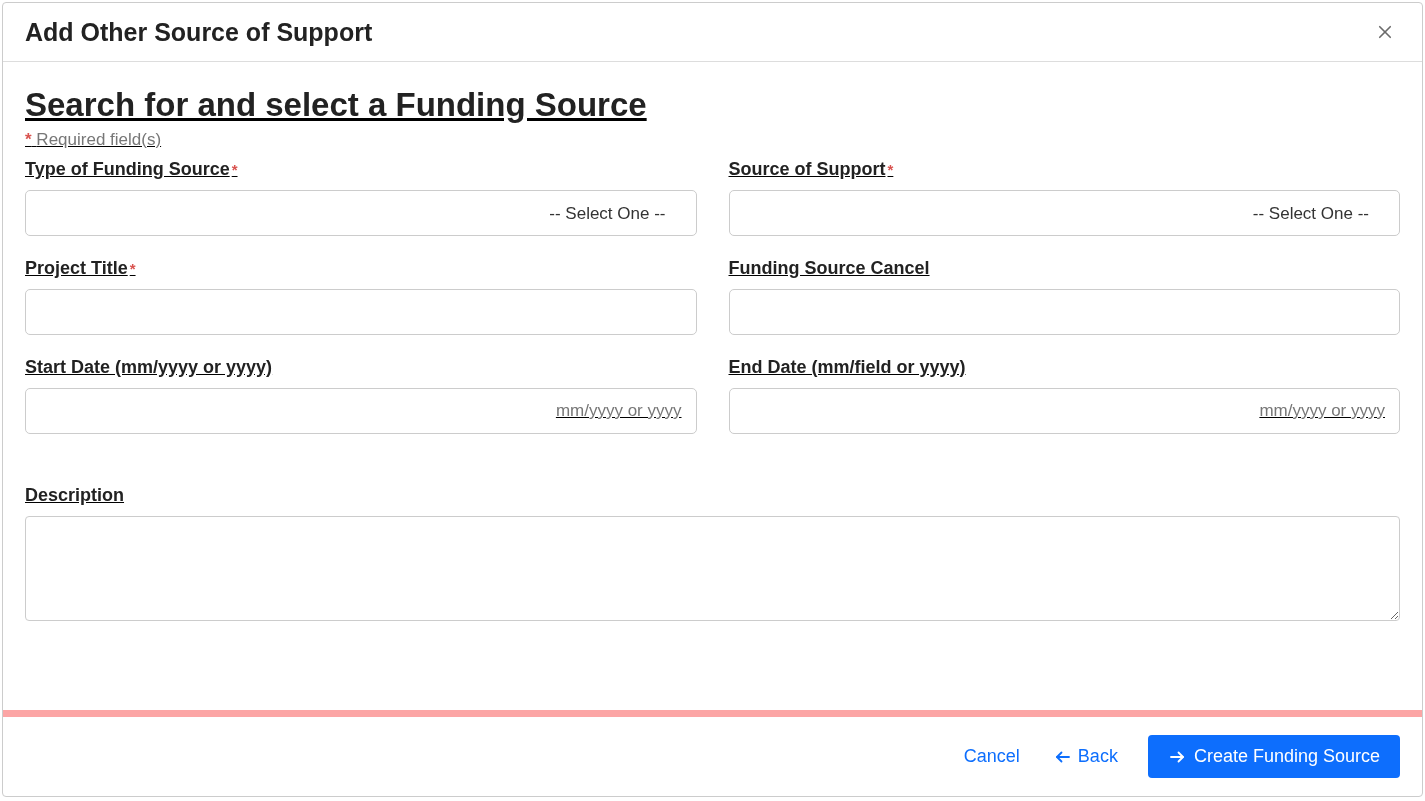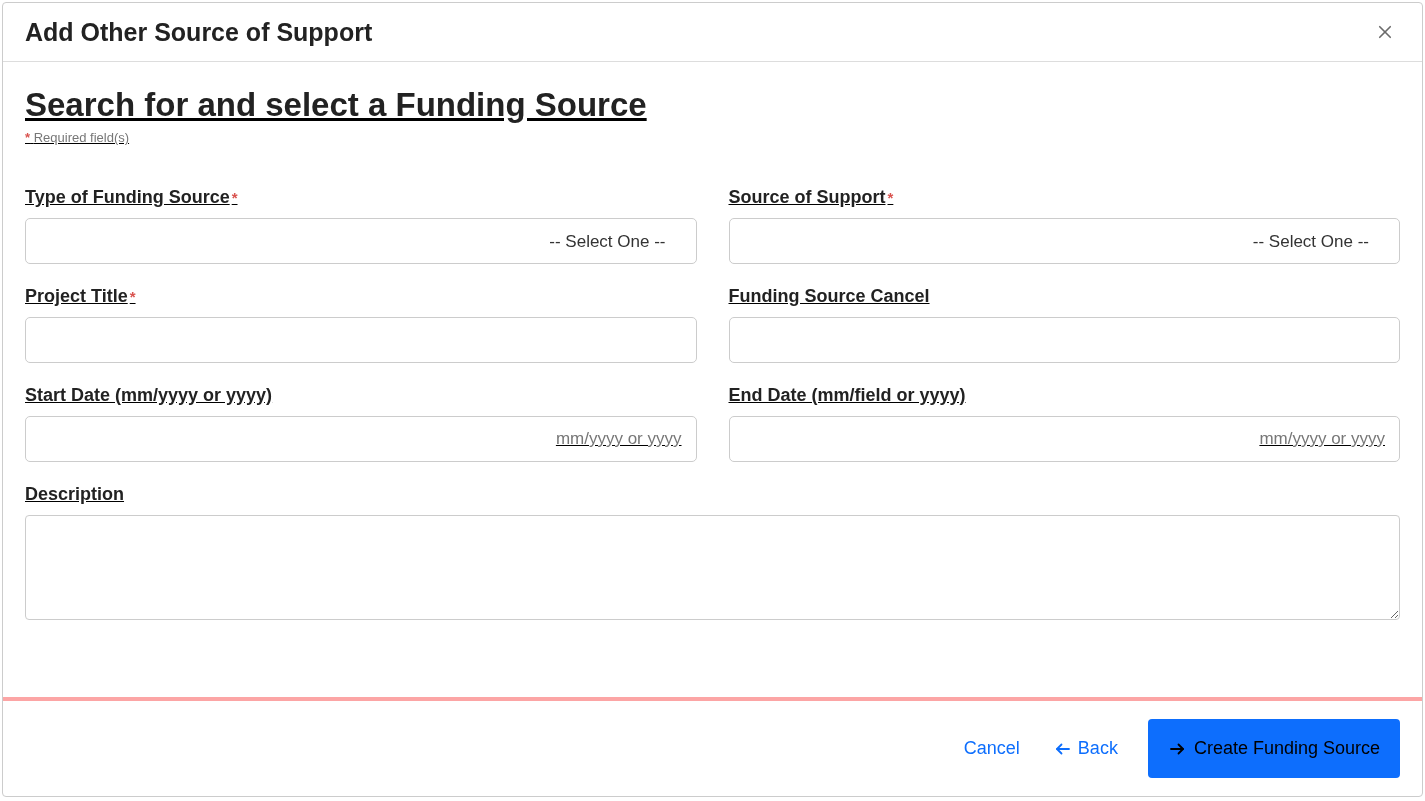--- a/index.html
+++ b/index.html
@@ -51,23 +51,23 @@
     flex: 1;
     text-decoration: underline;
   }
   .section-title {
     font-size: 33px;
     font-weight: 700;
     color: #222;
     margin: 4px 0 6px 0;
   }
   .required-note {
-    font-size: 13px;
+    font-size: 17px;
     color: #777;
-    margin-bottom: 42px;
+    margin-bottom: 9px;
   }
   .asterisk {
     color: #d9534f;
     font-weight: 700;
   }
   .asterisk-sm {
     color: #d9534f;
     font-size: 15px;
     margin-left: 2px;
     font-weight: 700;
@@ -77,20 +77,21 @@
     grid-template-columns: 1fr 1fr;
     column-gap: 32px;
     row-gap: 22px;
   }
   .form-group {
     display: flex;
     flex-direction: column;
   }
   .form-group.full {
     grid-column: 1 / span 2;
+    margin-top: 29px;
   }
   .form-label {
     font-size: 18px;
     font-weight: 700;
     color: #222;
     margin-bottom: 10px;
   }
   .form-input, .form-select {
     width: 100%;
     height: 46px;
@@ -121,46 +122,46 @@
     font-size: 17px;
     color: #333;
     font-family: inherit;
     resize: both;
   }
   .form-input::placeholder {
     color: #777 !important;
     opacity: 1 !important;
   }
   .modal-footer {
-    border-top: 4px solid #fca5a5;
+    border-top: 7px solid #fca5a5;
     padding: 18px 22px;
     display: flex;
     justify-content: flex-end;
     align-items: center;
     gap: 26px;
   }
   .btn-link {
     background: none;
     border: none;
     color: #0d6efd;
     font-size: 18px;
     cursor: pointer;
     padding: 6px 4px;
     display: flex;
     align-items: center;
     gap: 6px;
     font-family: inherit;
   }
   .btn-primary {
     background: #0d6efd;
-    color: #000000;
+    color: #ffffff;
     border: none;
     border-radius: 4px;
     font-size: 18px;
-    padding: 19px 20px;
+    padding: 11px 20px;
     cursor: pointer;
     display: flex;
     align-items: center;
     gap: 8px;
     font-family: inherit;
   }
   .icon {
     display: inline-flex;
     align-items: center;
   }

